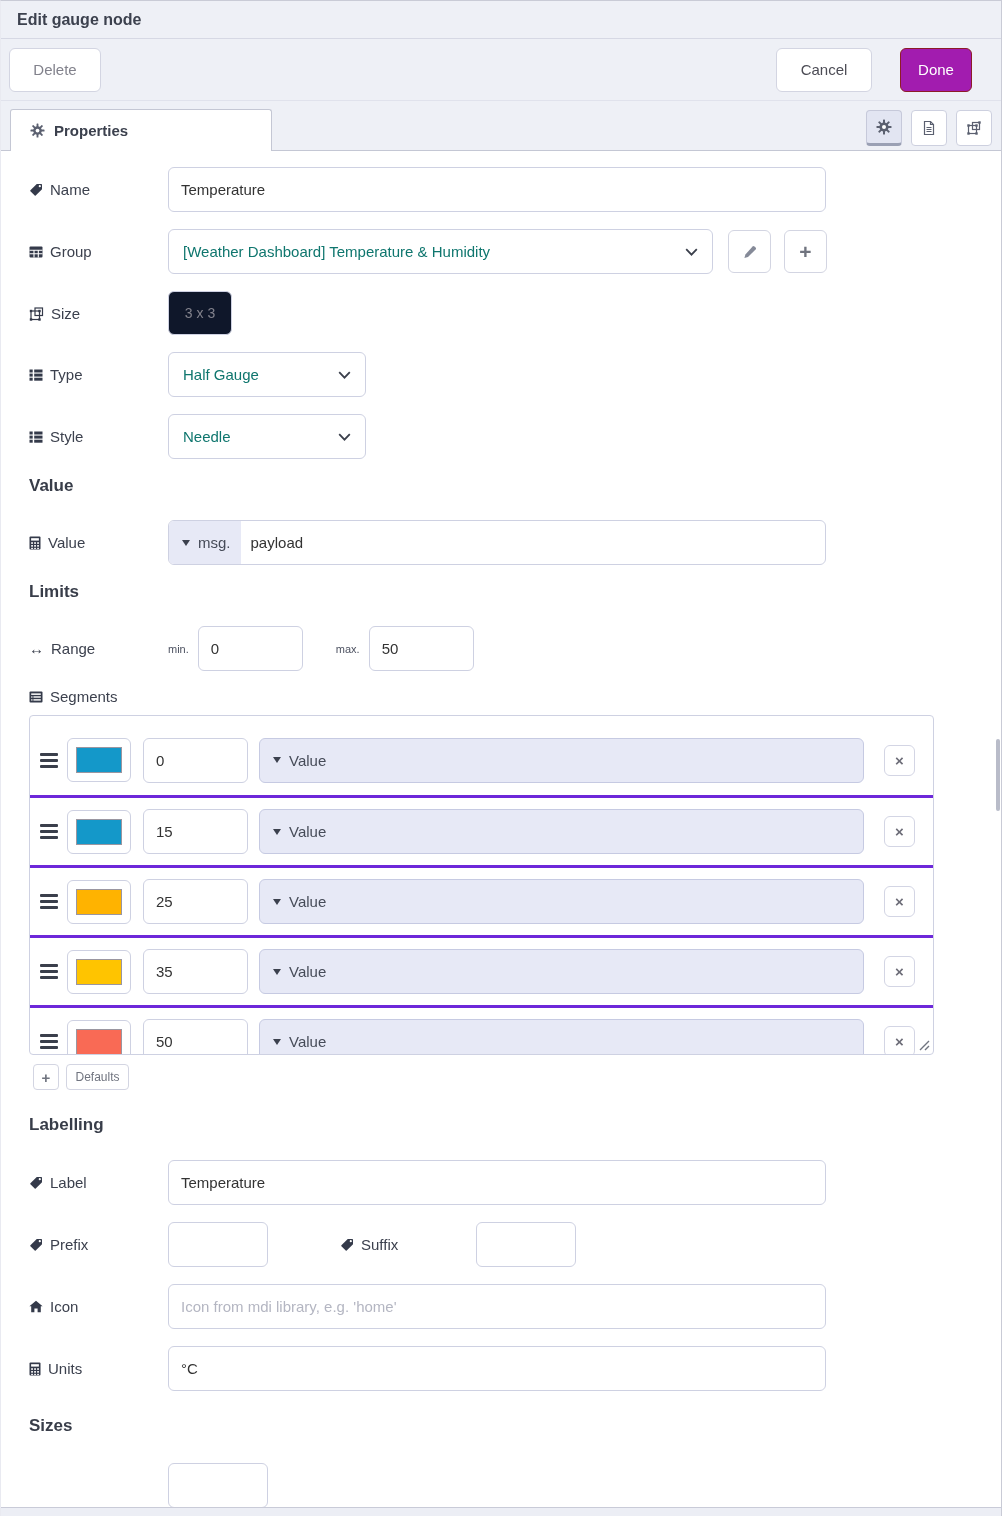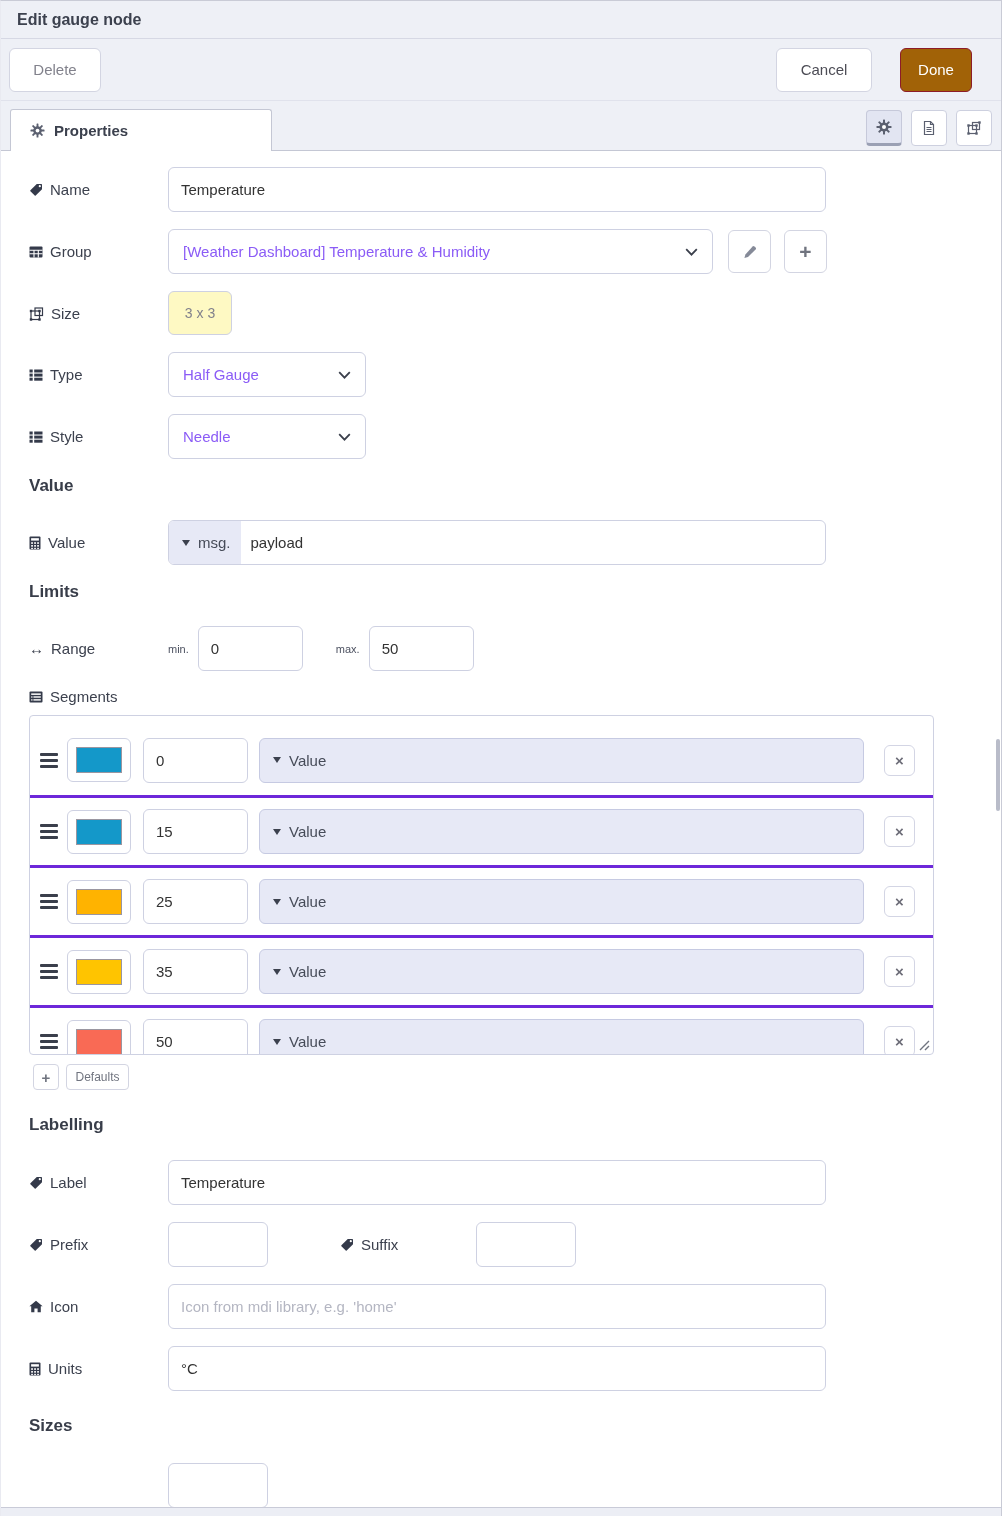--- a/index.html
+++ b/index.html
@@ -13,49 +13,49 @@
   .hdr { height:38px; background:#eef0f6; border-bottom:1px solid #d6d8e4;
          display:flex; align-items:center; padding-left:16px; }
   .hdr-title { font-size:16px; font-weight:bold; color:#3c414e; }
   
   .btnbar { height:62px; background:#eef0f6; border-bottom:1px solid #e0e2ec;
             display:flex; align-items:center; padding:0 29px 0 8px; }
   .btn { height:44px; border:1px solid #d3d5e2; border-radius:6px; background:#fff;
          font-family:inherit; font-size:15px; cursor:pointer; }
   .btn-delete { width:92px; color:#82828c; }
   .btn-cancel { width:96px; color:#4c4c55; margin-left:auto; }
-  .btn-done   { width:72px; color:#fff; background:#a16207; border-color:#8d1c28; margin-left:28px; }
+  .btn-done   { width:72px; color:#fff; background:#a21caf; border-color:#8d1c28; margin-left:28px; }
   
   .tabbar { height:50px; background:#eef0f6; border-bottom:1px solid #c4c7d4;
             display:flex; align-items:flex-end; padding:0 9px; }
   .tab { height:42px; width:262px; background:#fff; border:1px solid #c4c7d4; border-bottom:none;
          border-radius:3px 3px 0 0; display:flex; align-items:center; gap:9px; padding-left:19px;
          margin-bottom:-1px; font-size:15px; font-weight:bold; color:#3c414e; cursor:pointer; }
   .tab-tools { margin-left:auto; display:flex; gap:9px; margin-bottom:4px; }
   .tool { width:36px; height:36px; background:#fff; border:1px solid #cdd0df; border-radius:4px;
           display:flex; align-items:center; justify-content:center; cursor:pointer; padding:0; }
   .tool.active { background:#e2e5f2; border-color:#c6c9da; border-bottom:3px solid #9aa0b4; }
   
   .form { padding-top:16px; }
   .row { display:flex; align-items:center; margin:0 28px 17px 28px; }
   .lbl { flex:0 0 139px; display:flex; align-items:center; gap:7px; font-size:15px; color:#3c414e; }
   .inp { height:45px; border:1px solid #ced1e2; border-radius:6px; background:#fff;
          padding:0 12px; font-family:inherit; font-size:15px; color:#333; outline:none; }
   .inp::placeholder { color:#b4b6c2; }
   .w-wide { width:658px; }
   .w-small { width:100px; }
   .sel { height:45px; border:1px solid #ced1e2; border-radius:6px; background:#fff;
-         display:flex; align-items:center; padding:0 14px; font-size:15px; color:#8b5cf6; cursor:pointer; }
+         display:flex; align-items:center; padding:0 14px; font-size:15px; color:#0f766e; cursor:pointer; }
   .sel .chev { margin-left:auto; display:flex; }
   .sel-group { width:545px; }
   .sel-mid { width:198px; }
   .sq-btn { width:43px; height:43px; border:1px solid #d3d5e2; border-radius:6px; background:#fff;
             display:flex; align-items:center; justify-content:center; cursor:pointer; }
   .plus-glyph { font-size:21px; font-weight:bold; color:#70747f; line-height:1; }
-  .size-btn { width:64px; height:44px; border:1px solid #ced1e2; border-radius:6px; background:#fef9c3;
+  .size-btn { width:64px; height:44px; border:1px solid #ced1e2; border-radius:6px; background:#0f172a;
               color:#82828c; font-size:14px; font-family:inherit; cursor:pointer; }
   .section-h { font-size:17px; font-weight:bold; color:#383d49; margin:8px 0 24px 28px; }
   
   .typed { height:45px; border:1px solid #ced1e2; border-radius:6px; background:#fff;
            display:flex; align-items:center; overflow:hidden; cursor:pointer; }
   .typed-type { background:#e7e9f6; height:100%; display:flex; align-items:center;
                 padding:0 10px 0 13px; gap:8px; font-size:15px; color:#464b58; }
   .caret { width:0; height:0; border-left:4.5px solid transparent; border-right:4.5px solid transparent;
            border-top:6px solid #3c414e; }
   .typed-val { padding-left:10px; font-size:15px; color:#333; }

